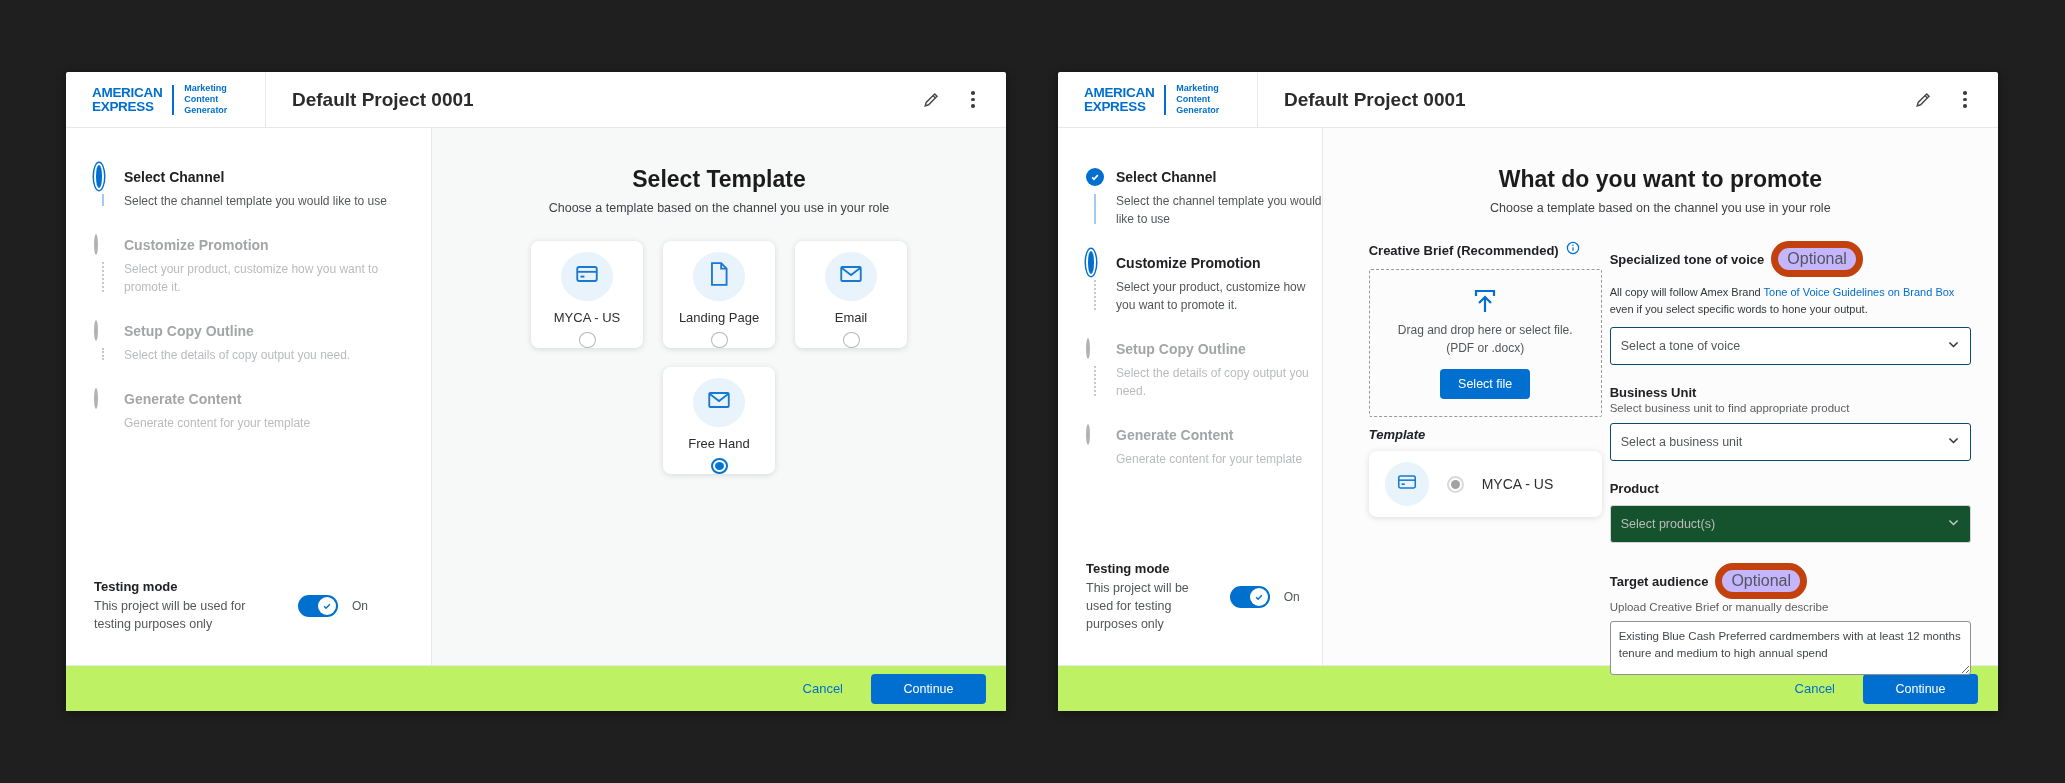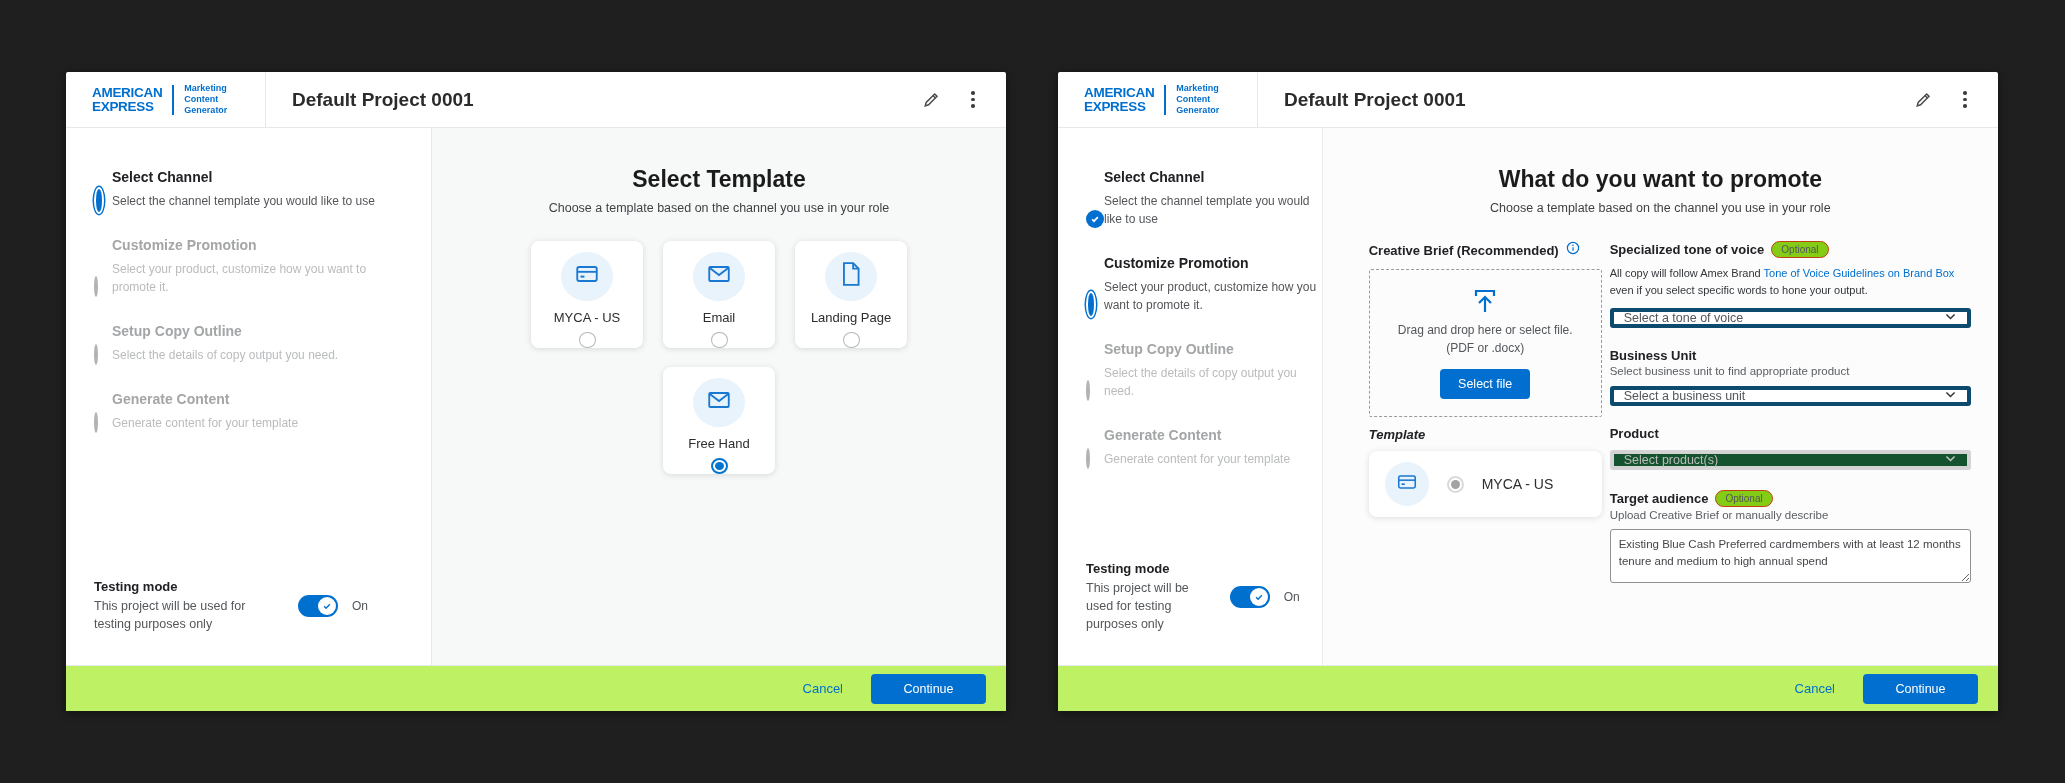--- a/index.html
+++ b/index.html
@@ -22,21 +22,21 @@
   .hdr-actions { margin-left:auto; margin-right:22px; display:flex; align-items:center; gap:20px; }
   .icon-btn { width:22px; height:22px; display:flex; align-items:center; justify-content:center; cursor:pointer; }
   .kebab { display:flex; flex-direction:column; gap:3px; }
   .kebab i { width:3.5px; height:3.5px; border-radius:50%; background:#3f3f3f; }
 
   
   .bdy { flex:1 1 auto; display:flex; min-height:0; }
   .stepper-col { background:#fff; border-right:1px solid #e9e9e9; display:flex; flex-direction:column; padding:40px 0 18px 28px; }
   .left .stepper-col { width:366px; } .right .stepper-col { width:350px; }
   .steps { list-style:none; }
-  .step { position:relative; display:flex; gap:0; padding-bottom:26px; min-height:68px; cursor:pointer;align-items:flex-end; }
+  .step { position:relative; display:flex; gap:12px; padding-bottom:26px; min-height:68px; cursor:pointer; }
   .dotwrap { width:18px; flex:0 0 18px; position:relative; }
   .dot { width:18px; height:18px; border-radius:50%; background:#fff; border:2px solid #b1b3b5; position:relative; z-index:2; }
   .dot.active { border:3.5px solid #006FCF; box-shadow:0 0 0 2px #fff, 0 0 0 3.5px #006FCF; margin:2px; width:15px; height:15px; }
   .dot.done { border:none; background:#006FCF; display:flex; align-items:center; justify-content:center; }
   .conn { position:absolute; left:8px; top:26px; bottom:4px; width:0; z-index:1; }
   .conn.solid { border-left:2.5px solid #a5c9ed; }
   .conn.dotted { border-left:2px dotted #c6c8ca; }
   .step-txt { padding-top:1px; }
   .left .step-txt { max-width:282px; } .right .step-txt { max-width:230px; }
   .step-title { font-size:14px; font-weight:bold; color:#202124; }
@@ -72,36 +72,36 @@
   .radio.checked::after { content:""; position:absolute; inset:2px; border-radius:50%; background:#0175d0; }
   .radio.gray-checked { border:2px solid #dadada; position:relative; margin-top:0; }
   .radio.gray-checked::after { content:""; position:absolute; inset:2px; border-radius:50%; background:#a3a3a3; }
 
   
   .form-cols { display:flex; margin:26px 27px 0 46px; gap:8px; }
   .col-brief { width:233px; flex:0 0 233px; }
   .col-form { flex:1 1 auto; }
   .lbl-row { display:flex; align-items:center; gap:7px; }
   .fld-label { font-size:13px; font-weight:bold; color:#202124; }
-  .pill { font-size:10px; color:#53565a; background:#84cc16; border:1px solid #c2410c; border-radius:999px; padding:2px 9px; }
+  .pill { font-size:16px; color:#53565a; background:#c4b5fd; border:7px solid #c2410c; border-radius:999px; padding:2px 9px; }
   .dropzone { margin-top:10px; border:1.6px dashed #9a9a9a; border-radius:2px; height:148px;
               display:flex; flex-direction:column; align-items:center; justify-content:center; gap:4px; cursor:pointer; }
   .dz-line { font-size:12px; color:#53565a; }
   .btn-blue { background:#006FCF; color:#fff; font-size:12.5px; border:none; border-radius:4px; padding:8px 18px;
               font-family:inherit; cursor:pointer; }
   .dropzone .btn-blue { margin-top:10px; }
   .tpl-section-label { margin-top:10px;font-style:italic; }
   .tpl-mini-card { margin-top:9px; background:#fff; border-radius:8px; box-shadow:0 1px 6px rgba(0,0,0,.13);
                    height:66px; display:flex; align-items:center; padding:0 16px; gap:18px; cursor:pointer; }
   .tpl-mini-card .icn-circle { width:44px; height:44px; }
   .tpl-mini-label { font-size:14px; color:#2d2d2d; }
 
   .para { font-size:11px; line-height:1.55; color:#33363a; margin-top:7px; }
   .link { color:#006FCF; cursor:pointer; }
-  .select { margin-top:9px; height:20px; background:#fff; border:4px solid #0c4a6e; border-radius:3px;
+  .select { margin-top:9px; height:38px; background:#fff; border:1px solid #0c4a6e; border-radius:3px;
             display:flex; align-items:center; padding:0 10px; font-size:12.5px; color:#53565a; cursor:pointer; }
   .select .chev { margin-left:auto; }
   .select.disabled { background:#14532d; border-color:#d4d4d4; color:#bcbcbc; cursor:default; }
   .helper { font-size:11.5px; color:#5b5e62; margin-top:2px; }
   .sec { margin-top:20px; }
   .txtarea { margin-top:8px; width:100%; height:54px; border:1px solid #8f9194; border-radius:3px;
              font-family:inherit; font-size:11.5px; color:#43464a; padding:6px 8px; line-height:1.5;
              resize:vertical; background:#fff; }
 
   
@@ -207,37 +207,37 @@
                       <path d="M3 10h18"></path>
                       <rect x="6" y="13.5" width="3.6" height="1.8" fill="#1878d2" stroke="none"></rect>
                     </svg></span>
               </div>
               <div class="tpl-label">MYCA - US</div>
               <span class="radio"></span>
             </div>
             <div class="tpl-card">
               <div class="icn-circle">
                   <span>
+                <svg width="24" height="26" viewBox="0 0 20 24" fill="none" stroke="#1878d2" stroke-width="1.7">
+                      <path d="M3.5 2h8.5l5 5v15h-13.5z"></path>
+                      <path d="M12 2v5h5"></path>
+                    </svg></span>
+              </div>
+              <div class="tpl-label">Landing Page</div>
+              <span class="radio"></span>
+            </div>
+            <div class="tpl-card">
+              <div class="icn-circle">
+                  <span>
                 <svg width="26" height="26" viewBox="0 0 24 24" fill="none" stroke="#1878d2" stroke-width="1.7">
                       <rect x="3" y="5.5" width="18" height="13" rx="1"></rect>
                       <path d="M3.5 6.5L12 13l8.5-6.5"></path>
                     </svg></span>
               </div>
               <div class="tpl-label">Email</div>
-              <span class="radio"></span>
-            </div>
-            <div class="tpl-card">
-              <div class="icn-circle">
-                  <span>
-                <svg width="24" height="26" viewBox="0 0 20 24" fill="none" stroke="#1878d2" stroke-width="1.7">
-                      <path d="M3.5 2h8.5l5 5v15h-13.5z"></path>
-                      <path d="M12 2v5h5"></path>
-                    </svg></span>
-              </div>
-              <div class="tpl-label">Landing Page</div>
               <span class="radio"></span>
             </div>
           </div>
           <div class="tpl-row">
             <div class="tpl-card">
               <div class="icn-circle">
                   <span>
                 <svg width="26" height="26" viewBox="0 0 24 24" fill="none" stroke="#1878d2" stroke-width="1.7">
                       <rect x="3" y="5.5" width="18" height="13" rx="1"></rect>
                       <path d="M3.5 6.5L12 13l8.5-6.5"></path>

